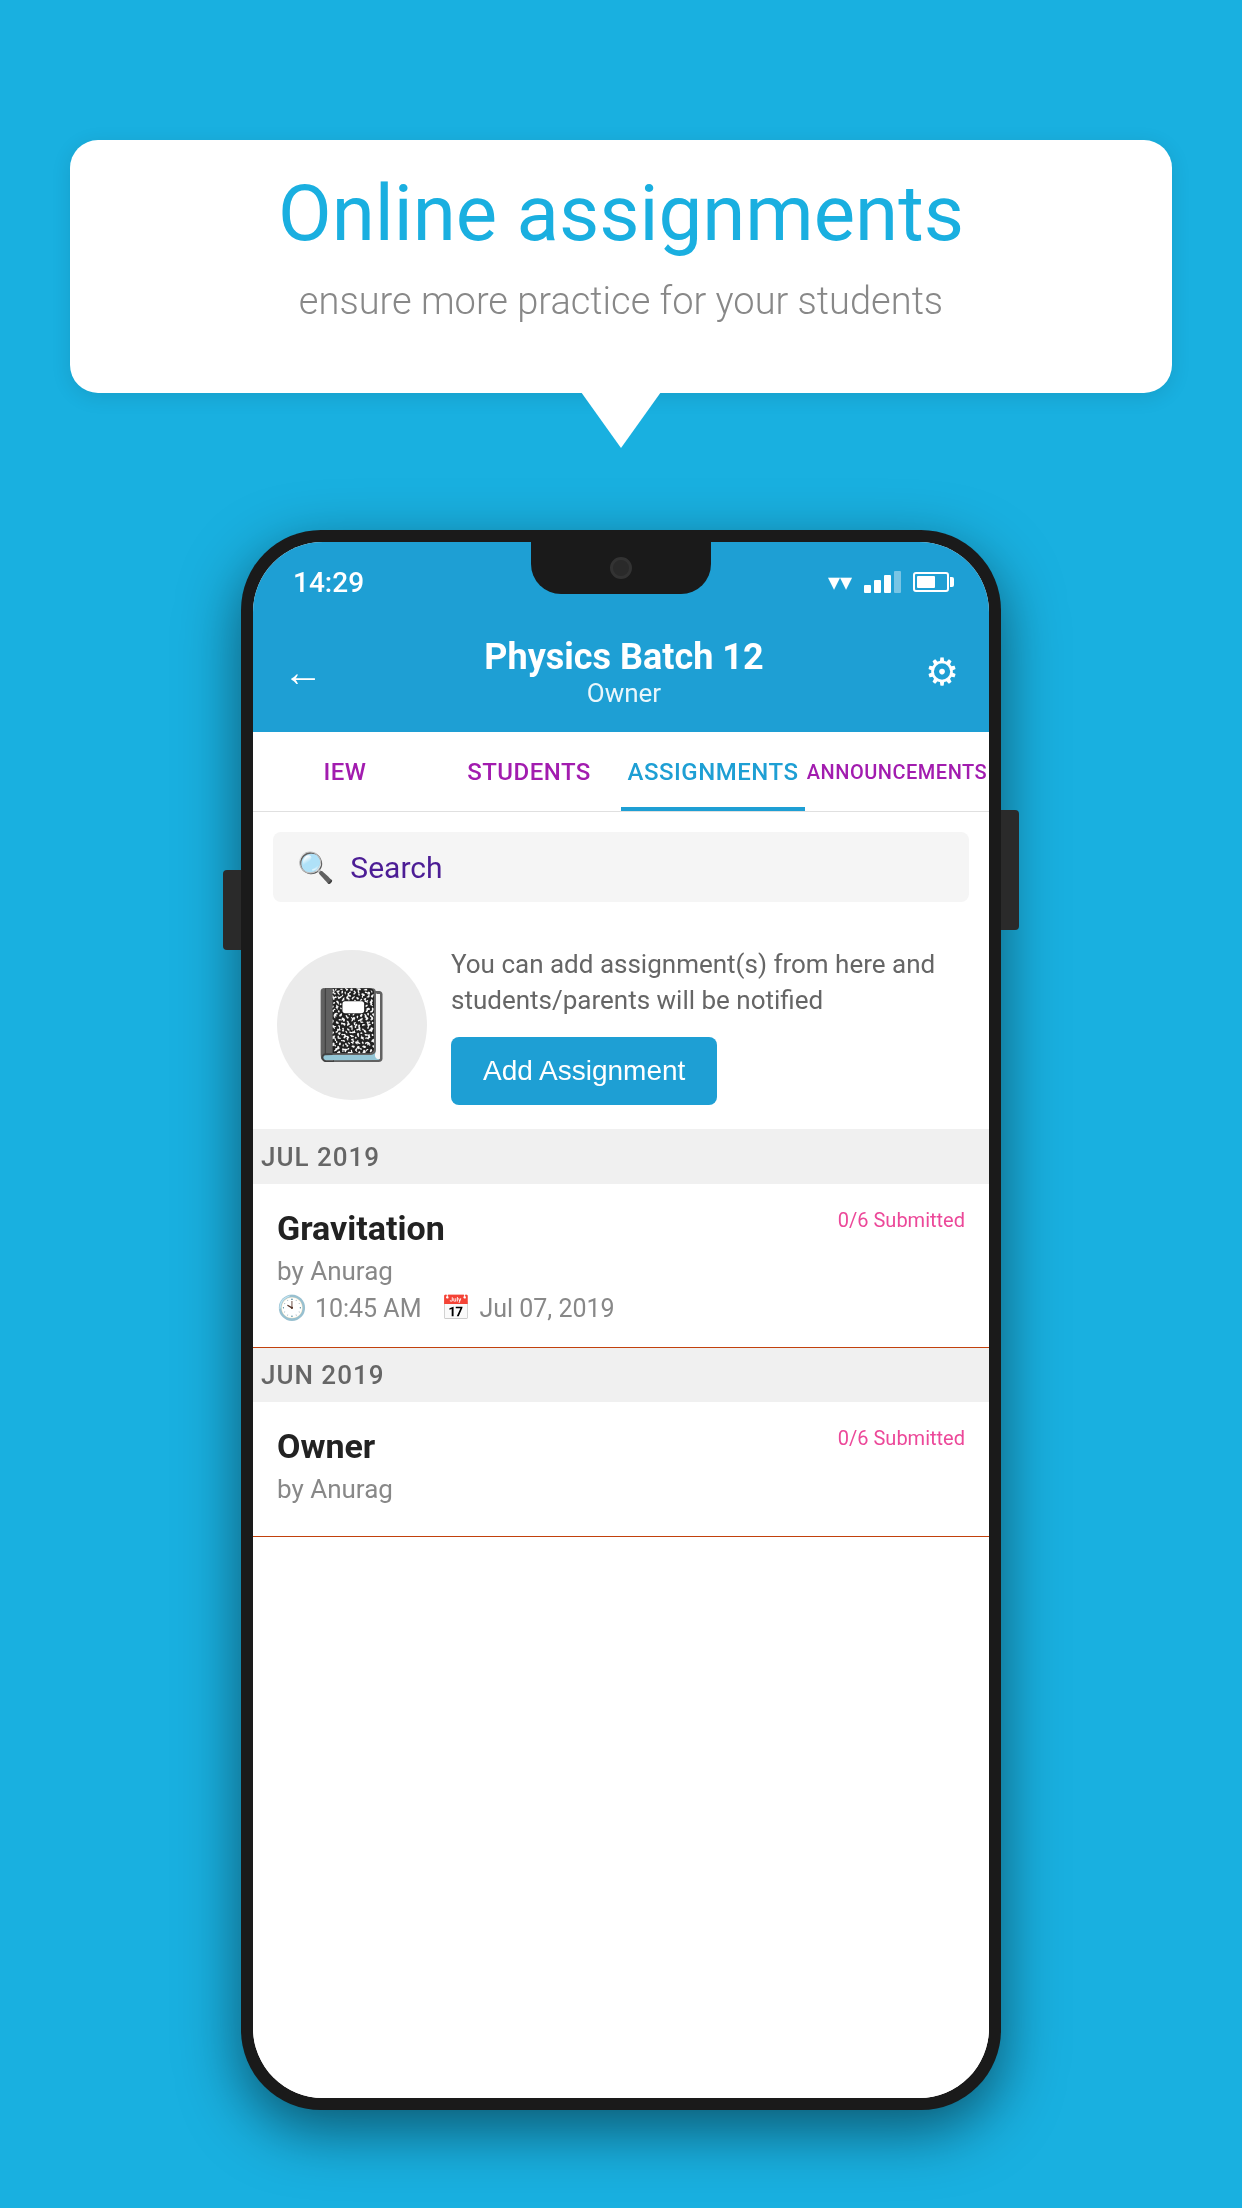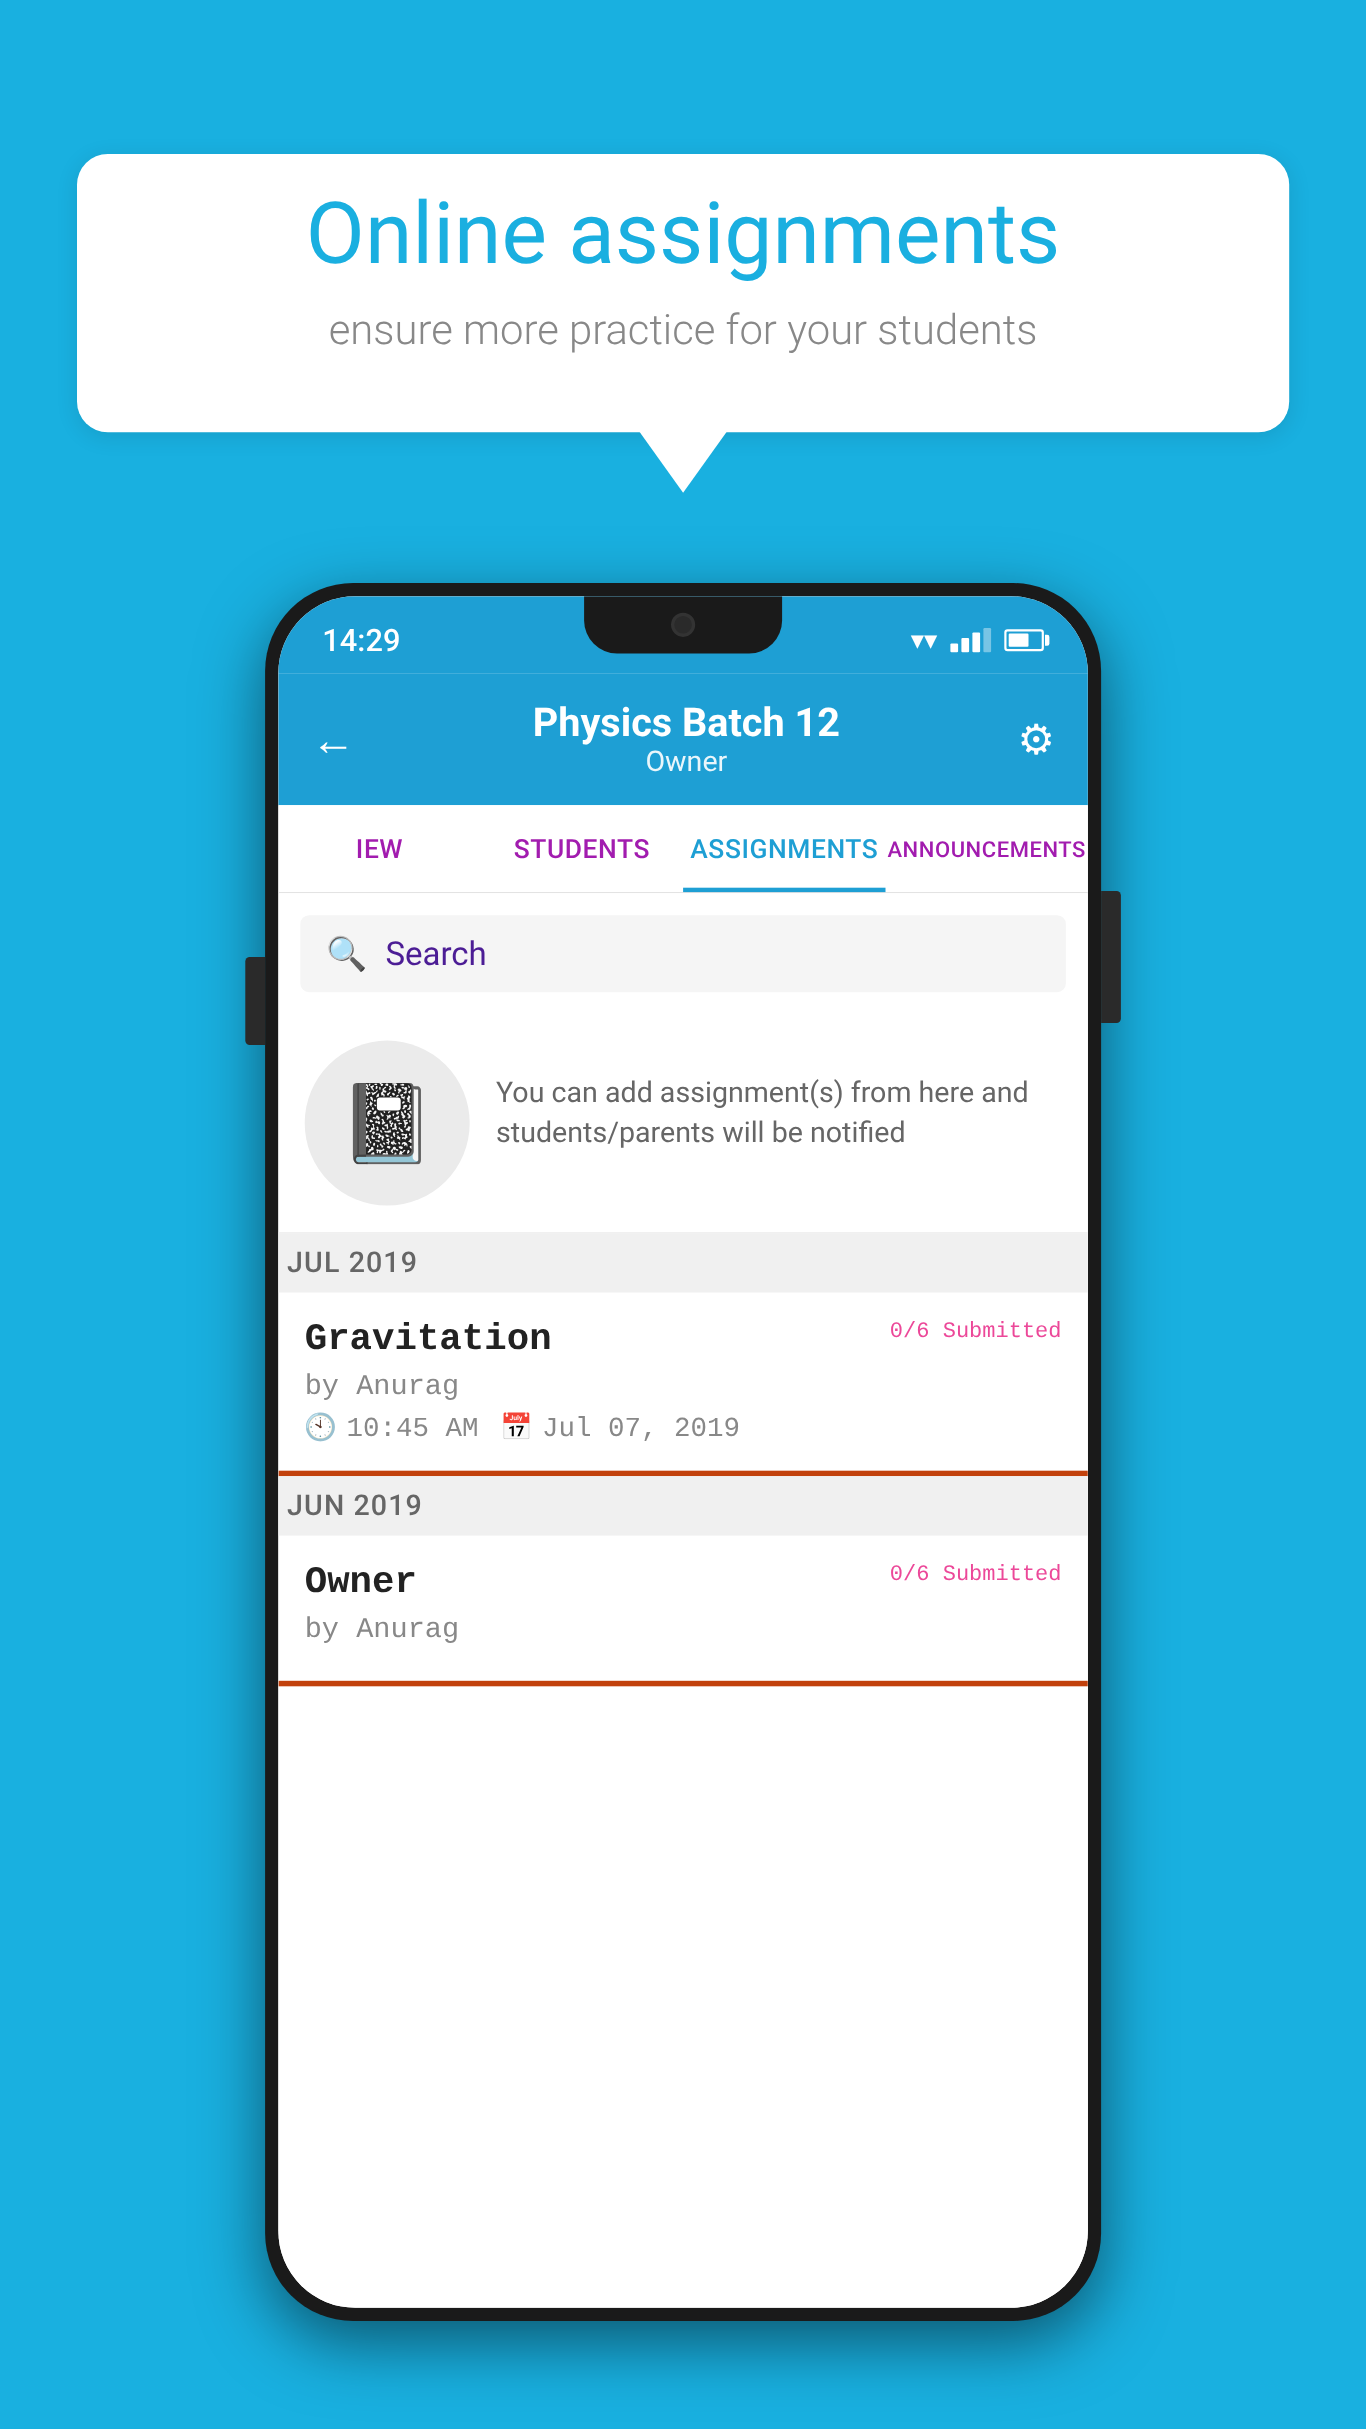--- a/index.html
+++ b/index.html
@@ -351,22 +351,21 @@
       padding: 12px 8px;
       font-size: 26px;
       color: #666;
       font-weight: 500;
       letter-spacing: 1px;
     }
 
     
     .assignment-item {
       padding: 24px 24px;
-      border-bottom: 5px solid #c2410c;
-      font-family: Liberation Mono, monospace;
+      border-bottom: 1px solid #c2410c;
     }
 
     .assignment-header {
       display: flex;
       justify-content: space-between;
       align-items: flex-start;
       margin-bottom: 8px;
     }
 
     .assignment-title {
@@ -471,20 +470,21 @@
           <span class="search-icon-svg">🔍</span>
           <span class="search-placeholder">Search</span>
         </div>
 
         <div class="promo-section">
           <div class="promo-icon-circle">
             <span class="notebook-icon">📓</span>
           </div>
           <div class="promo-text-area">
             <div class="promo-description">You can add assignment(s) from here and students/parents will be notified</div>
+            <button class="add-assignment-btn">Add Assignment</button>
           </div>
         </div>
 
         <div class="month-separator">JUL 2019</div>
 
         <div class="assignment-item">
           <div class="assignment-header">
             <span class="assignment-title">Gravitation</span>
             <span class="assignment-submitted">0/6 Submitted</span>
           </div>

